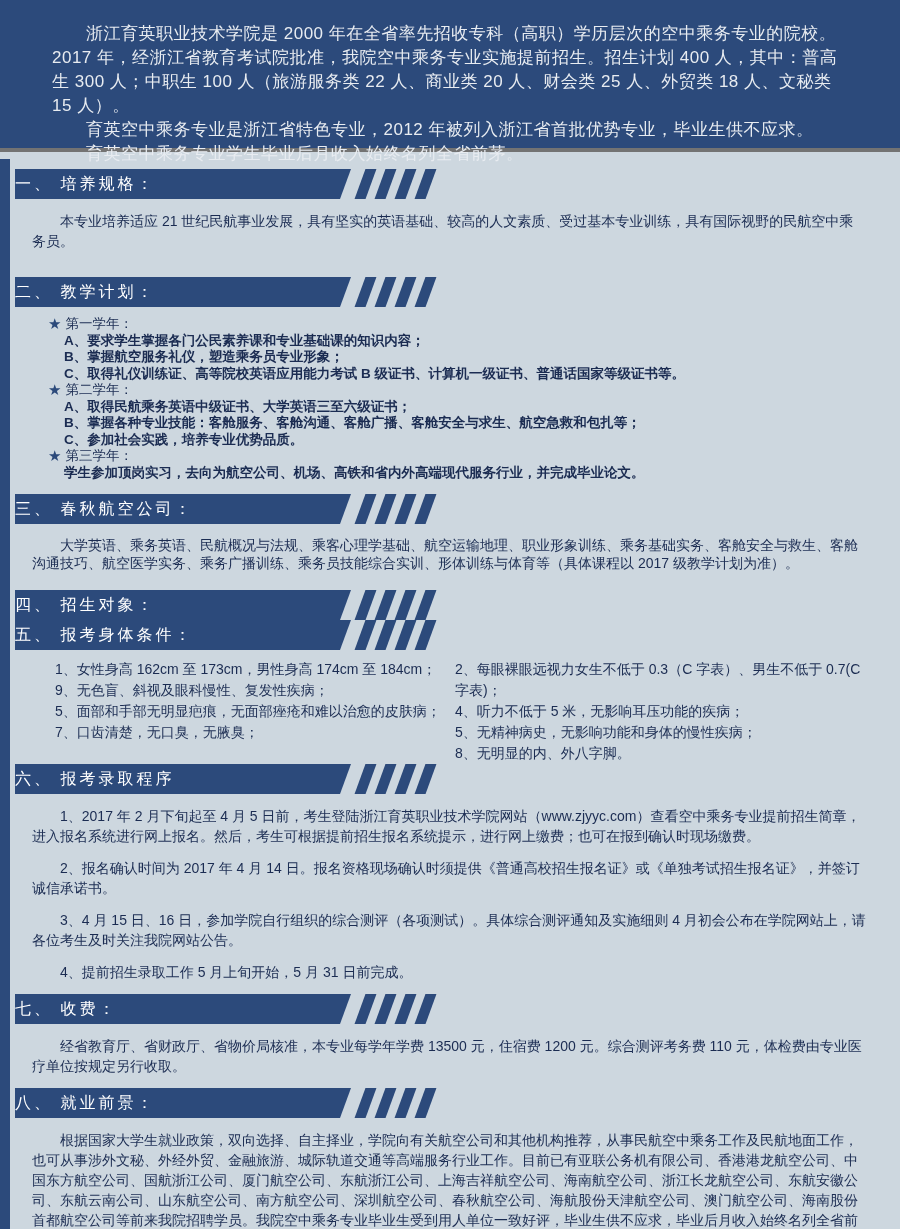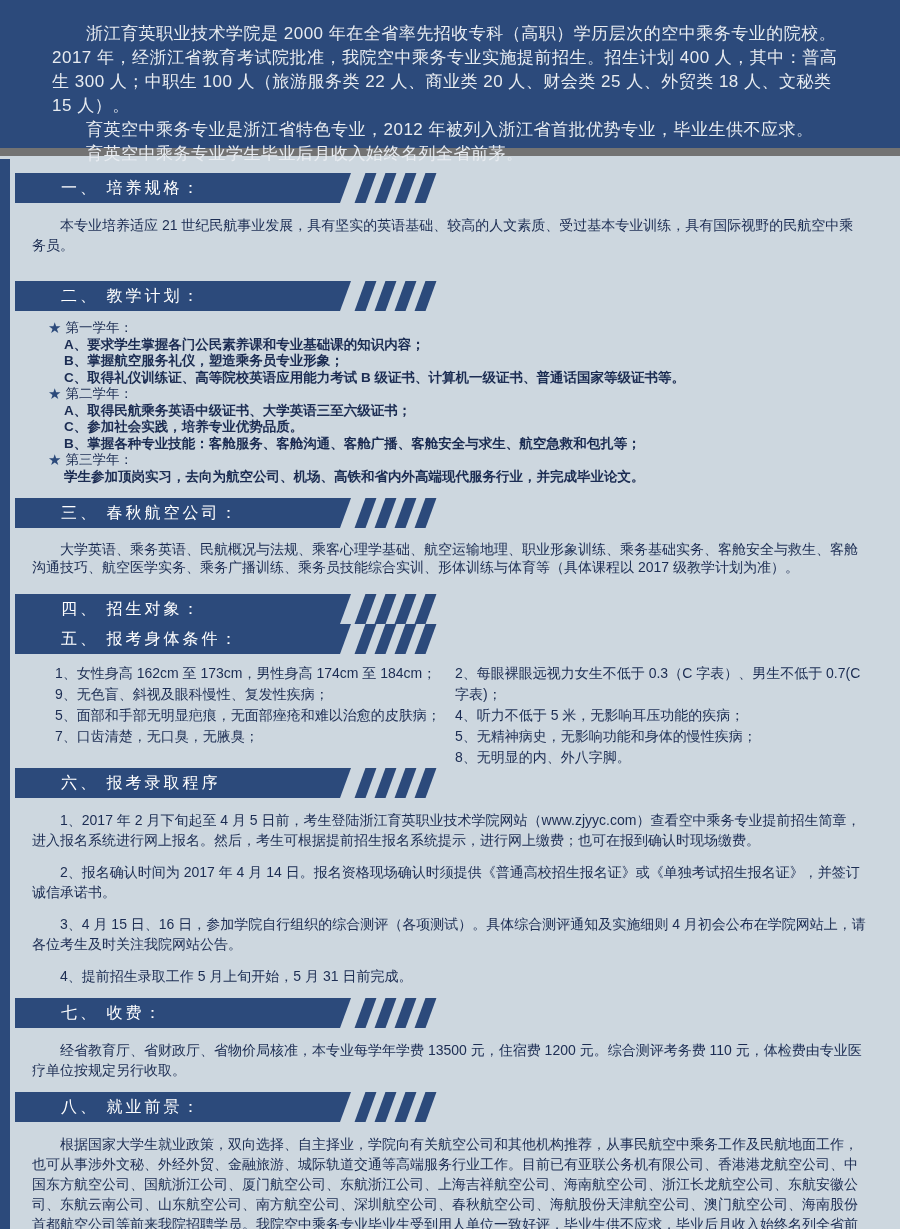--- a/index.html
+++ b/index.html
@@ -1,33 +1,33 @@
 <!DOCTYPE html>
 <html><head>
 <meta charset="utf-8">
 <style>
   html,body{margin:0;padding:0;}
   body{font-family:"Liberation Sans","DejaVu Sans",sans-serif;}
   .page{position:relative;width:900px;height:1229px;background:var(--page-bg,#cdd7df);overflow:hidden;}
 
   
   .banner{background:var(--banner-bg,#2c4a7b);color:var(--banner-text,#e8ecf1);
-          padding:22px 52px 0 52px;height:126px;border-bottom:8px solid #737373;}
+          padding:22px 52px 0 52px;height:126px;border-bottom:4px solid #737373;}
   .banner p{margin:0;font-size:17px;line-height:24px;text-indent:2em;letter-spacing:.5px;}
 
   
   .left-strip{position:absolute;left:0;top:159px;width:10px;bottom:0;background:var(--bar-blue,#2c4a7b);}
 
   
   .content{padding-top:17px;color:var(--body-text,#1b2c52);}
 
   
   .sec-header{display:flex;height:30px;margin-left:15px;align-items:stretch;}
   .sec-bar{width:336px;background:var(--bar-blue,#2c4a7b);color:var(--header-text,#fff);
-           display:flex;align-items:center;padding-left:46px;box-sizing:border-box;
+           display:flex;align-items:center;box-sizing:border-box;
            font-size:16px;letter-spacing:3px;
            clip-path:polygon(0 0,100% 0,calc(100% - 11px) 100%,0 100%);}
   .stripe{display:block;width:11px;background:var(--bar-blue,#2c4a7b);transform:skewX(-20deg);margin-left:9px;}
 
   
   .sec-body{margin:9px 0 13px;padding:0 22px 0 20px;font-size:14px;line-height:20px;}
   .sec-body.tight{line-height:16.5px;font-size:13.5px;}
   .sec-body p.para{margin:12px;text-indent:2em;}
 
   
@@ -89,22 +89,22 @@
             <span class="star-label">第一学年：</span>
           </div>
           <p class="sub-line">A、要求学生掌握各门公民素养课和专业基础课的知识内容；</p>
           <p class="sub-line">B、掌握航空服务礼仪，塑造乘务员专业形象；</p>
           <p class="sub-line">C、取得礼仪训练证、高等院校英语应用能力考试 B 级证书、计算机一级证书、普通话国家等级证书等。</p>
           <div class="star-line">
             <span class="star">★</span>
             <span class="star-label">第二学年：</span>
           </div>
           <p class="sub-line">A、取得民航乘务英语中级证书、大学英语三至六级证书；</p>
+          <p class="sub-line">B、掌握各种专业技能：客舱服务、客舱沟通、客舱广播、客舱安全与求生、航空急救和包扎等；</p>
           <p class="sub-line">C、参加社会实践，培养专业优势品质。</p>
-          <p class="sub-line">B、掌握各种专业技能：客舱服务、客舱沟通、客舱广播、客舱安全与求生、航空急救和包扎等；</p>
           <div class="star-line">
             <span class="star">★</span>
             <span class="star-label">第三学年：</span>
           </div>
           <p class="sub-line">学生参加顶岗实习，去向为航空公司、机场、高铁和省内外高端现代服务行业，并完成毕业论文。</p>
         </div>
       </section>
       <section class="sec">
         <div class="sec-header">
           <div class="sec-bar">

